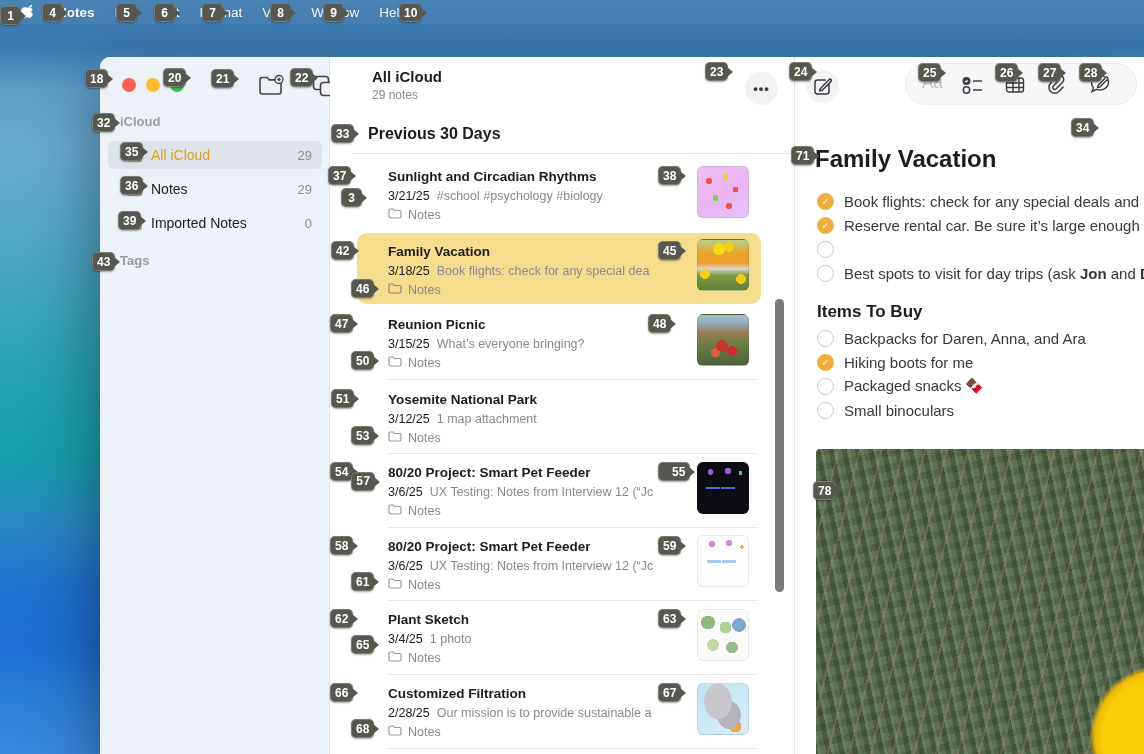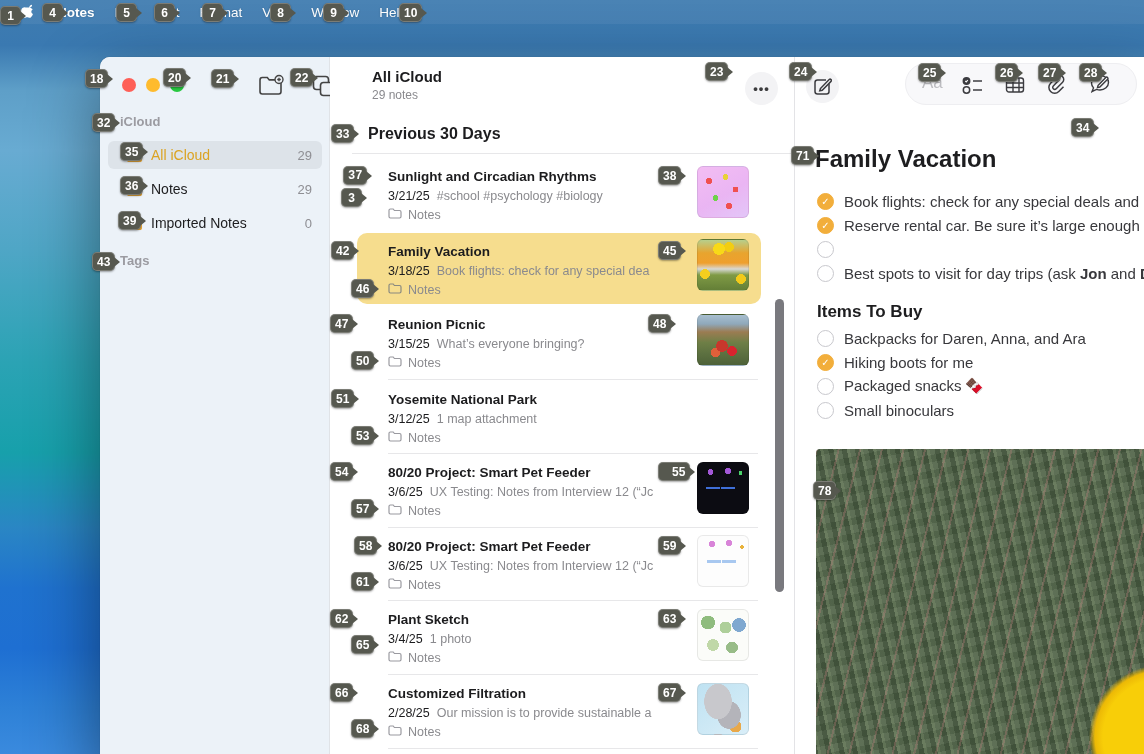--- a/index.html
+++ b/index.html
@@ -429,37 +429,37 @@
       <div class="som" style="left: 789px; top: 62px;">24</div>
       <div class="som" style="left: 918px; top: 63px;">25</div>
       <div class="som" style="left: 995px; top: 63px;">26</div>
       <div class="som" style="left: 1038px; top: 63px;">27</div>
       <div class="som" style="left: 1079px; top: 63px;">28</div>
       <div class="som" style="left: 92px; top: 113px;">32</div>
       <div class="som" style="left: 331px; top: 124px;">33</div>
       <div class="som" style="left: 1071px; top: 118px;">34</div>
       <div class="som" style="left: 120px; top: 142px;">35</div>
       <div class="som" style="left: 120px; top: 176px;">36</div>
-      <div class="som" style="left: 343px; top: 166px; font-family: Liberation Mono, monospace;">37</div>
+      <div class="som" style="left: 328px; top: 166px;">37</div>
       <div class="som" style="left: 341px; top: 188px;">3</div>
       <div class="som" style="left: 658px; top: 166px;">38</div>
       <div class="som" style="left: 118px; top: 211px;">39</div>
       <div class="som" style="left: 331px; top: 241px;">42</div>
       <div class="som" style="left: 92px; top: 252px;">43</div>
       <div class="som" style="left: 658px; top: 241px;">45</div>
       <div class="som" style="left: 351px; top: 279px;">46</div>
       <div class="som" style="left: 330px; top: 314px;">47</div>
       <div class="som" style="left: 648px; top: 314px;">48</div>
       <div class="som" style="left: 351px; top: 351px;">50</div>
       <div class="som" style="left: 331px; top: 389px;">51</div>
       <div class="som" style="left: 351px; top: 426px;">53</div>
       <div class="som" style="left: 330px; top: 462px;">54</div>
       <div class="som" style="left: 658px; top: 462px; padding-left: 14px;">55</div>
-      <div class="som" style="left: 351px; top: 499px;">57</div>
-      <div class="som" style="left: 330px; top: 536px; margin-left: 24px;">58</div>
+      <div class="som" style="left: 351px; top: 472px; font-family: Liberation Mono, monospace;">57</div>
+      <div class="som" style="left: 330px; top: 536px;">58</div>
       <div class="som" style="left: 658px; top: 536px;">59</div>
       <div class="som" style="left: 351px; top: 572px;">61</div>
       <div class="som" style="left: 330px; top: 609px;">62</div>
       <div class="som" style="left: 658px; top: 609px;">63</div>
       <div class="som" style="left: 351px; top: 618px; margin-top: 17px;">65</div>
       <div class="som" style="left: 330px; top: 683px;">66</div>
       <div class="som" style="left: 658px; top: 683px;">67</div>
       <div class="som" style="left: 351px; top: 719px;">68</div>
       <div class="som" style="left: 791px; top: 146px;">71</div>
       <div class="som" style="left: 813px; top: 481px;">78</div>

